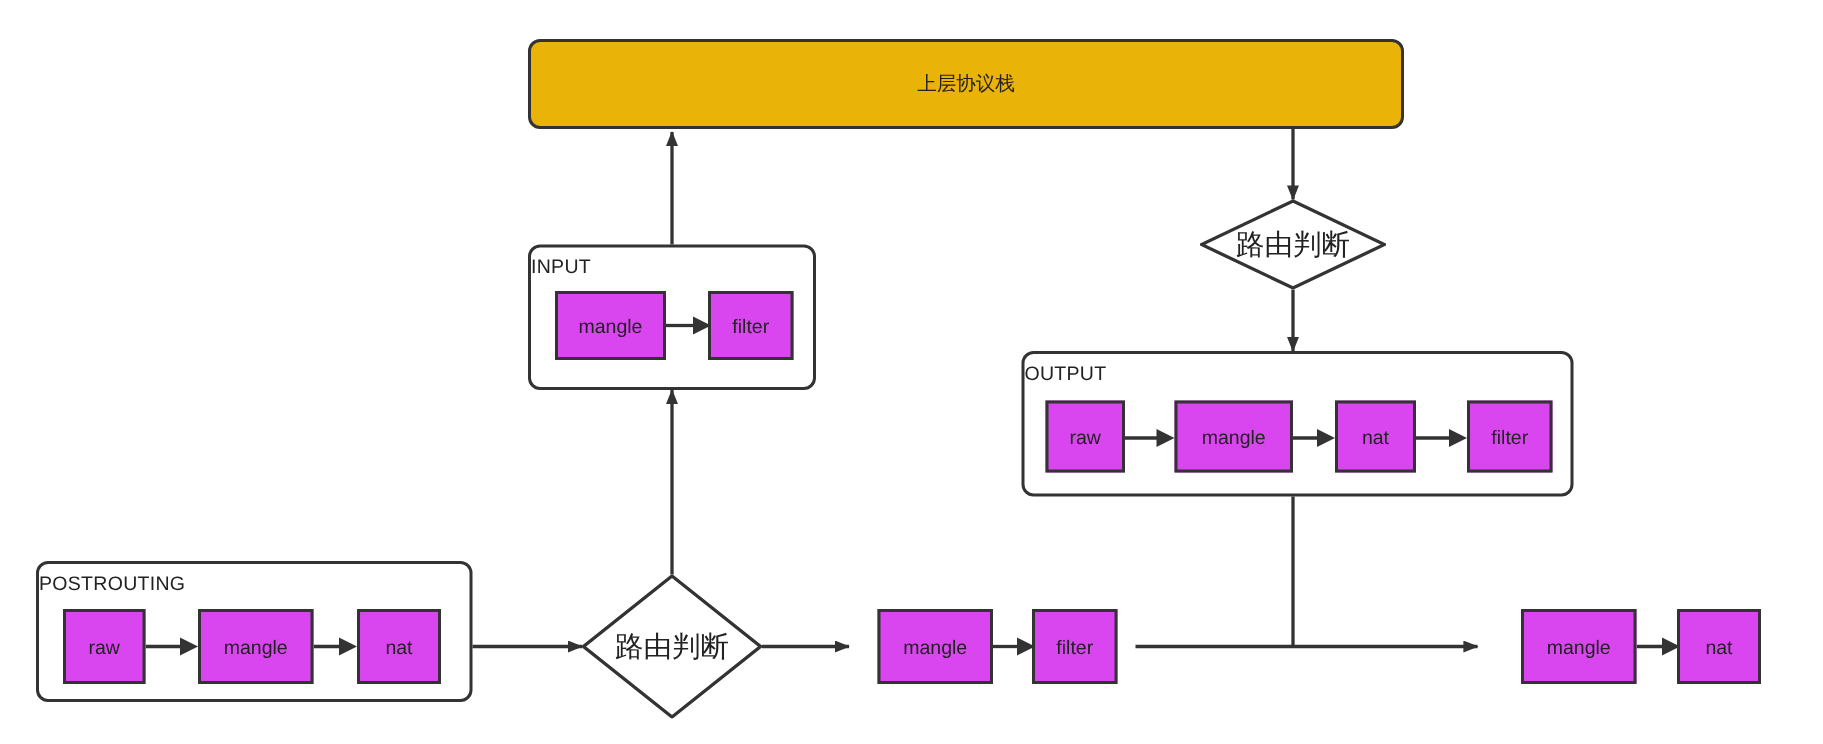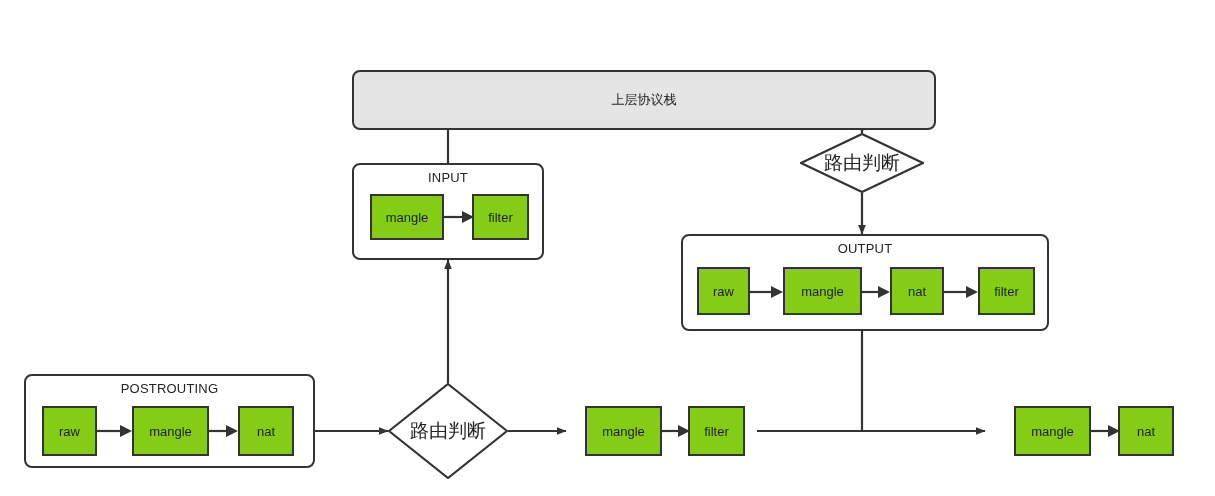--- a/index.html
+++ b/index.html
@@ -31,51 +31,50 @@
     box-sizing: border-box;
     border: 2px solid #333333;
     border-radius: 8px;
     background: #ffffff;
   }
   .chain-title {
     position: absolute;
     top: 5px;
     left: 0;
     width: 100%;
-    text-align: center;
+    text-align: left;
     font-size: 13px;
     color: #222222;
     letter-spacing: .2px;
     white-space: nowrap;
   }
   
   .tbl {
     position: absolute;
     box-sizing: border-box;
     border: 2px solid #333333;
-    background: #84cc16;
+    background: #d946ef;
     display: flex;
     align-items: center;
     justify-content: center;
     font-size: 13px;
     color: #222222;
   }
   
   .bar {
     position: absolute;
     box-sizing: border-box;
     border: 2px solid #333333;
     border-radius: 8px;
-    background: #e5e5e5;
+    background: #eab308;
     display: flex;
     align-items: center;
     justify-content: center;
     font-size: 13px;
     color: #222222;
-    margin-top: 44px;
   }
   
   .diamond-wrap {
     position: absolute;
   }
   .diamond-label {
     position: absolute;
     left: 0; top: 0;
     width: 100%; height: 100%;
     display: flex;

